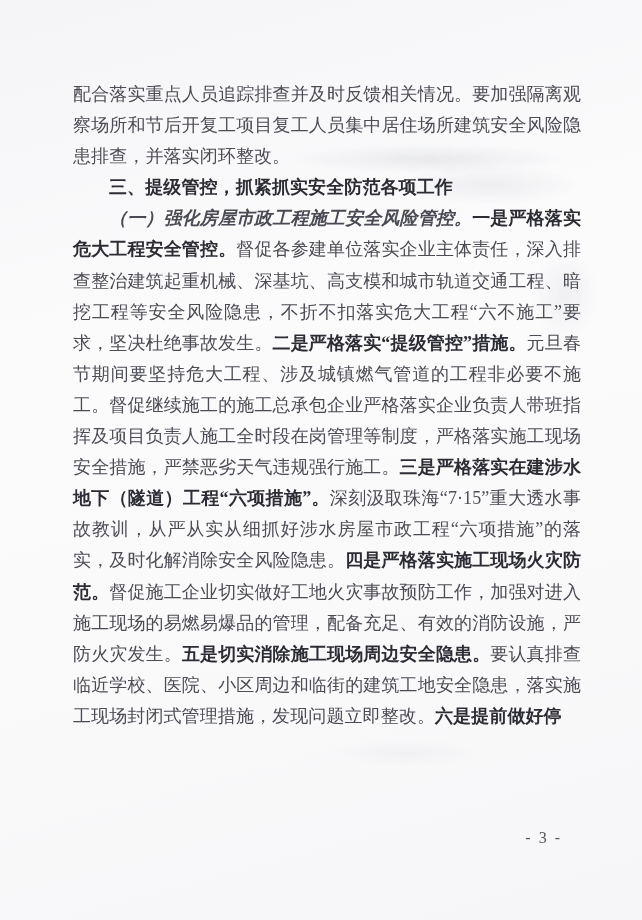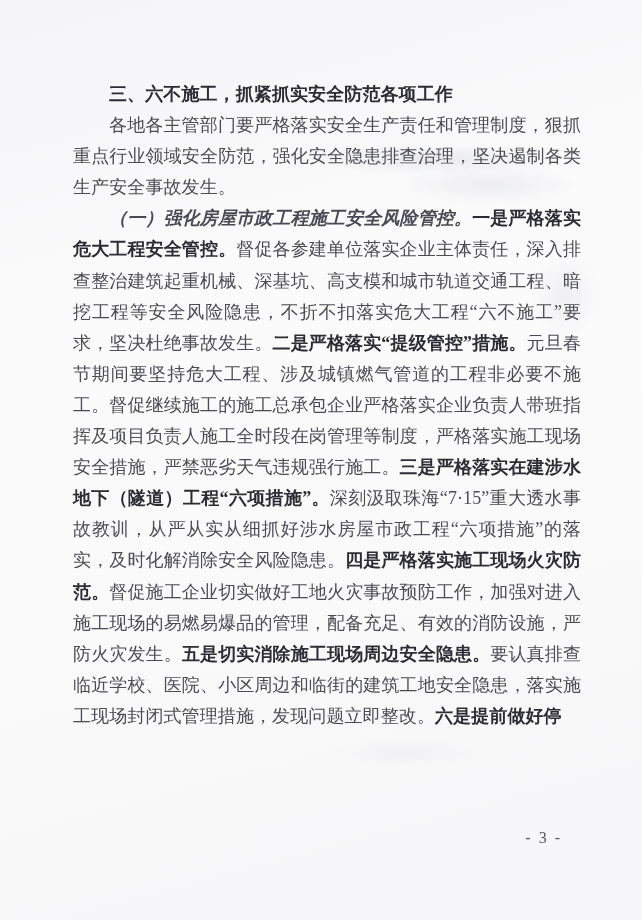--- a/index.html
+++ b/index.html
@@ -55,28 +55,28 @@
 
 <div class="page">
 
   <div class="smudge s1"></div>
   <div class="smudge s2"></div>
   <div class="smudge s3"></div>
   <div class="smudge s4"></div>
 
   <div class="body-text">
 
-
-    <p class="para">
-      <span class="r bold">三、六不施工，抓紧抓实安全防范各项工作</span>
+    <p class="para no-indent">
+      <span class="r normal">配合落实重点人员追踪排查并及时反馈相关情况。要加强隔离观察场所和节后开复工项目复工人员集中居住场所建筑安全风险隐患排查，并落实闭环整改。</span>
     </p>
 
     <p class="para">
-      <span class="r normal">各地各主管部门要严格落实安全生产责任和管理制度，狠抓重点行业领域安全防范，强化安全隐患排查治理，坚决遏制各类生产安全事故发生。</span>
+      <span class="r bold">三、提级管控，抓紧抓实安全防范各项工作</span>
     </p>
+
 
     <p class="para">
       <span class="r kai">（一）强化房屋市政工程施工安全风险管控。</span><span class="r bold">一是严格落实危大工程安全管控。</span><span class="r normal">督促各参建单位落实企业主体责任，深入排查整治建筑起重机械、深基坑、高支模和城市轨道交通工程、暗挖工程等安全风险隐患，不折不扣落实危大工程“六不施工”要求，坚决杜绝事故发生。</span><span class="r bold">二是严格落实“提级管控”措施。</span><span class="r normal">元旦春节期间要坚持危大工程、涉及城镇燃气管道的工程非必要不施工。督促继续施工的施工总承包企业严格落实企业负责人带班指挥及项目负责人施工全时段在岗管理等制度，严格落实施工现场安全措施，严禁恶劣天气违规强行施工。</span><span class="r bold">三是严格落实在建涉水地下（隧道）工程“六项措施”。</span><span class="r normal">深刻汲取珠海“7·15”重大透水事故教训，从严从实从细抓好涉水房屋市政工程“六项措施”的落实，及时化解消除安全风险隐患。</span><span class="r bold">四是严格落实施工现场火灾防范。</span><span class="r normal">督促施工企业切实做好工地火灾事故预防工作，加强对进入施工现场的易燃易爆品的管理，配备充足、有效的消防设施，严防火灾发生。</span><span class="r bold">五是切实消除施工现场周边安全隐患。</span><span class="r normal">要认真排查临近学校、医院、小区周边和临街的建筑工地安全隐患，落实施工现场封闭式管理措施，发现问题立即整改。</span><span class="r bold">六是提前做好停</span>
     </p>
 
   </div>
 
   <div class="page-number">- 3 -</div>
 
 </div>

